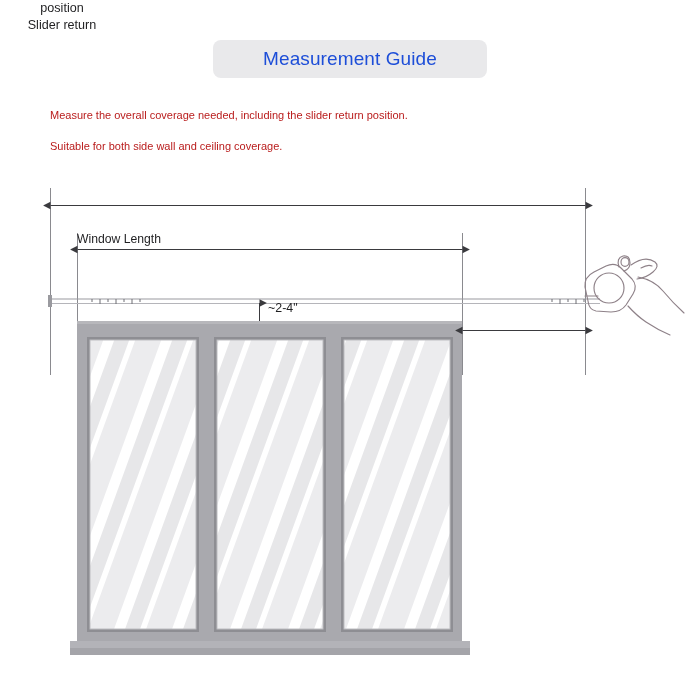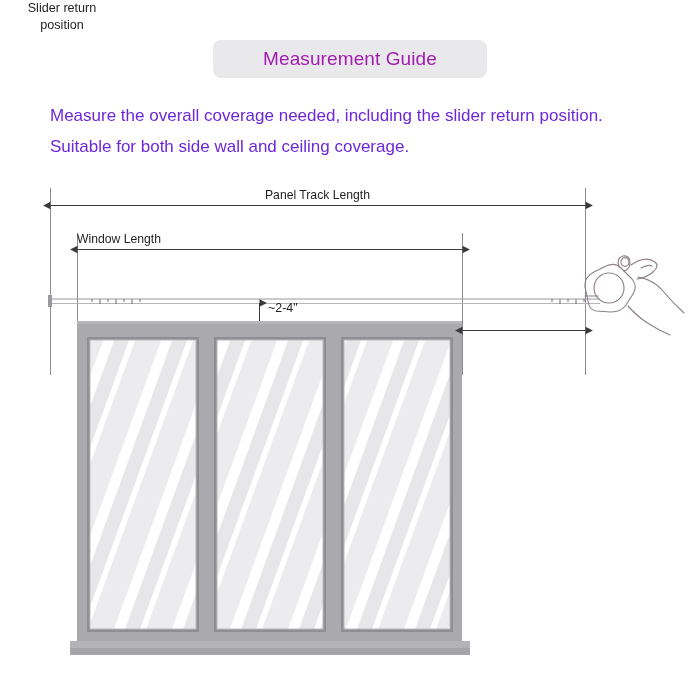--- a/index.html
+++ b/index.html
@@ -29,34 +29,34 @@
     width: 274px;
     height: 38px;
     background: #e9e9eb;
     border-radius: 8px;
     display: flex;
     align-items: center;
     justify-content: center;
   }
   #title-text {
     font-size: 19px;
-    color: #a21caf;
+    color: #1d4ed8;
     letter-spacing: 0.1px;
   }
   
   #intro {
     position: absolute;
     left: 50px;
     top: 100px;
     width: 600px;
   }
   #intro .line {
-    font-size: 17px;
+    font-size: 11px;
     line-height: 31px;
-    color: #6d28d9;
+    color: #b91c1c;
     white-space: nowrap;
   }
   
   #diagram {
     position: absolute;
     left: 0;
     top: 0;
     width: 700px;
     height: 700px;
   }
@@ -219,25 +219,24 @@
           <rect x="344" y="340" width="106" height="289" fill="none" stroke="#bdbdc1" stroke-width="1"></rect>
         </g>
 
         <rect x="70" y="641" width="400" height="14" fill="#b3b3b8"></rect>
         <rect x="70" y="648" width="400" height="7" fill="#a4a4a9"></rect>
       </g>
 
       <line x1="462.5" y1="330.5" x2="585.5" y2="330.5" stroke="#3a3a3e" stroke-width="1" marker-start="url(#arrL)" marker-end="url(#arrR)"></line>
     </svg>
 
-    <div class="dim-label" id="label-panel-track">Panel Track Length</div>
 
     <div class="dim-label" id="label-window">Window Length</div>
 
     <div class="dim-label" id="label-gap">~2-4"</div>
 
     <div id="label-slider">
+      <div>position</div>
       <div>Slider return</div>
-      <div>position</div>
     </div>
 
   </div>
 </div>
 
 </body></html>

